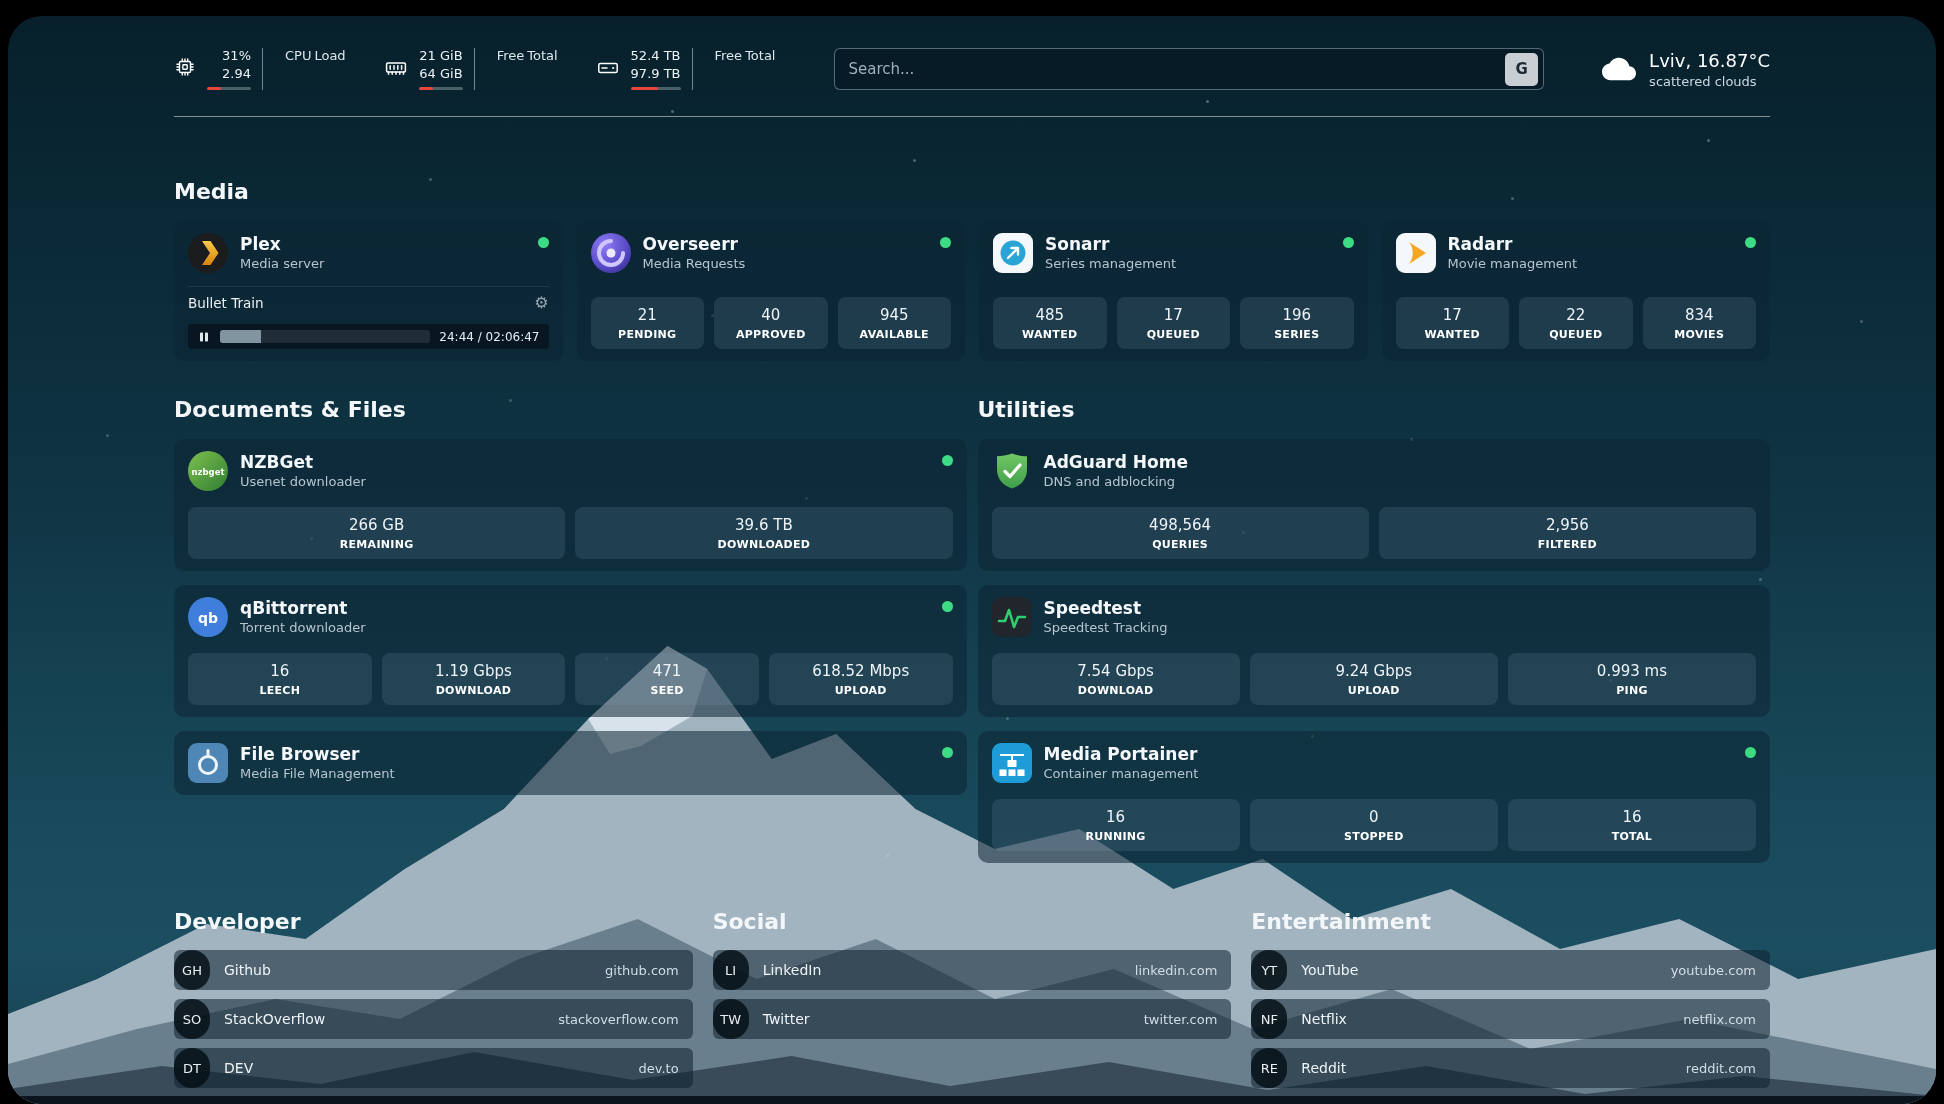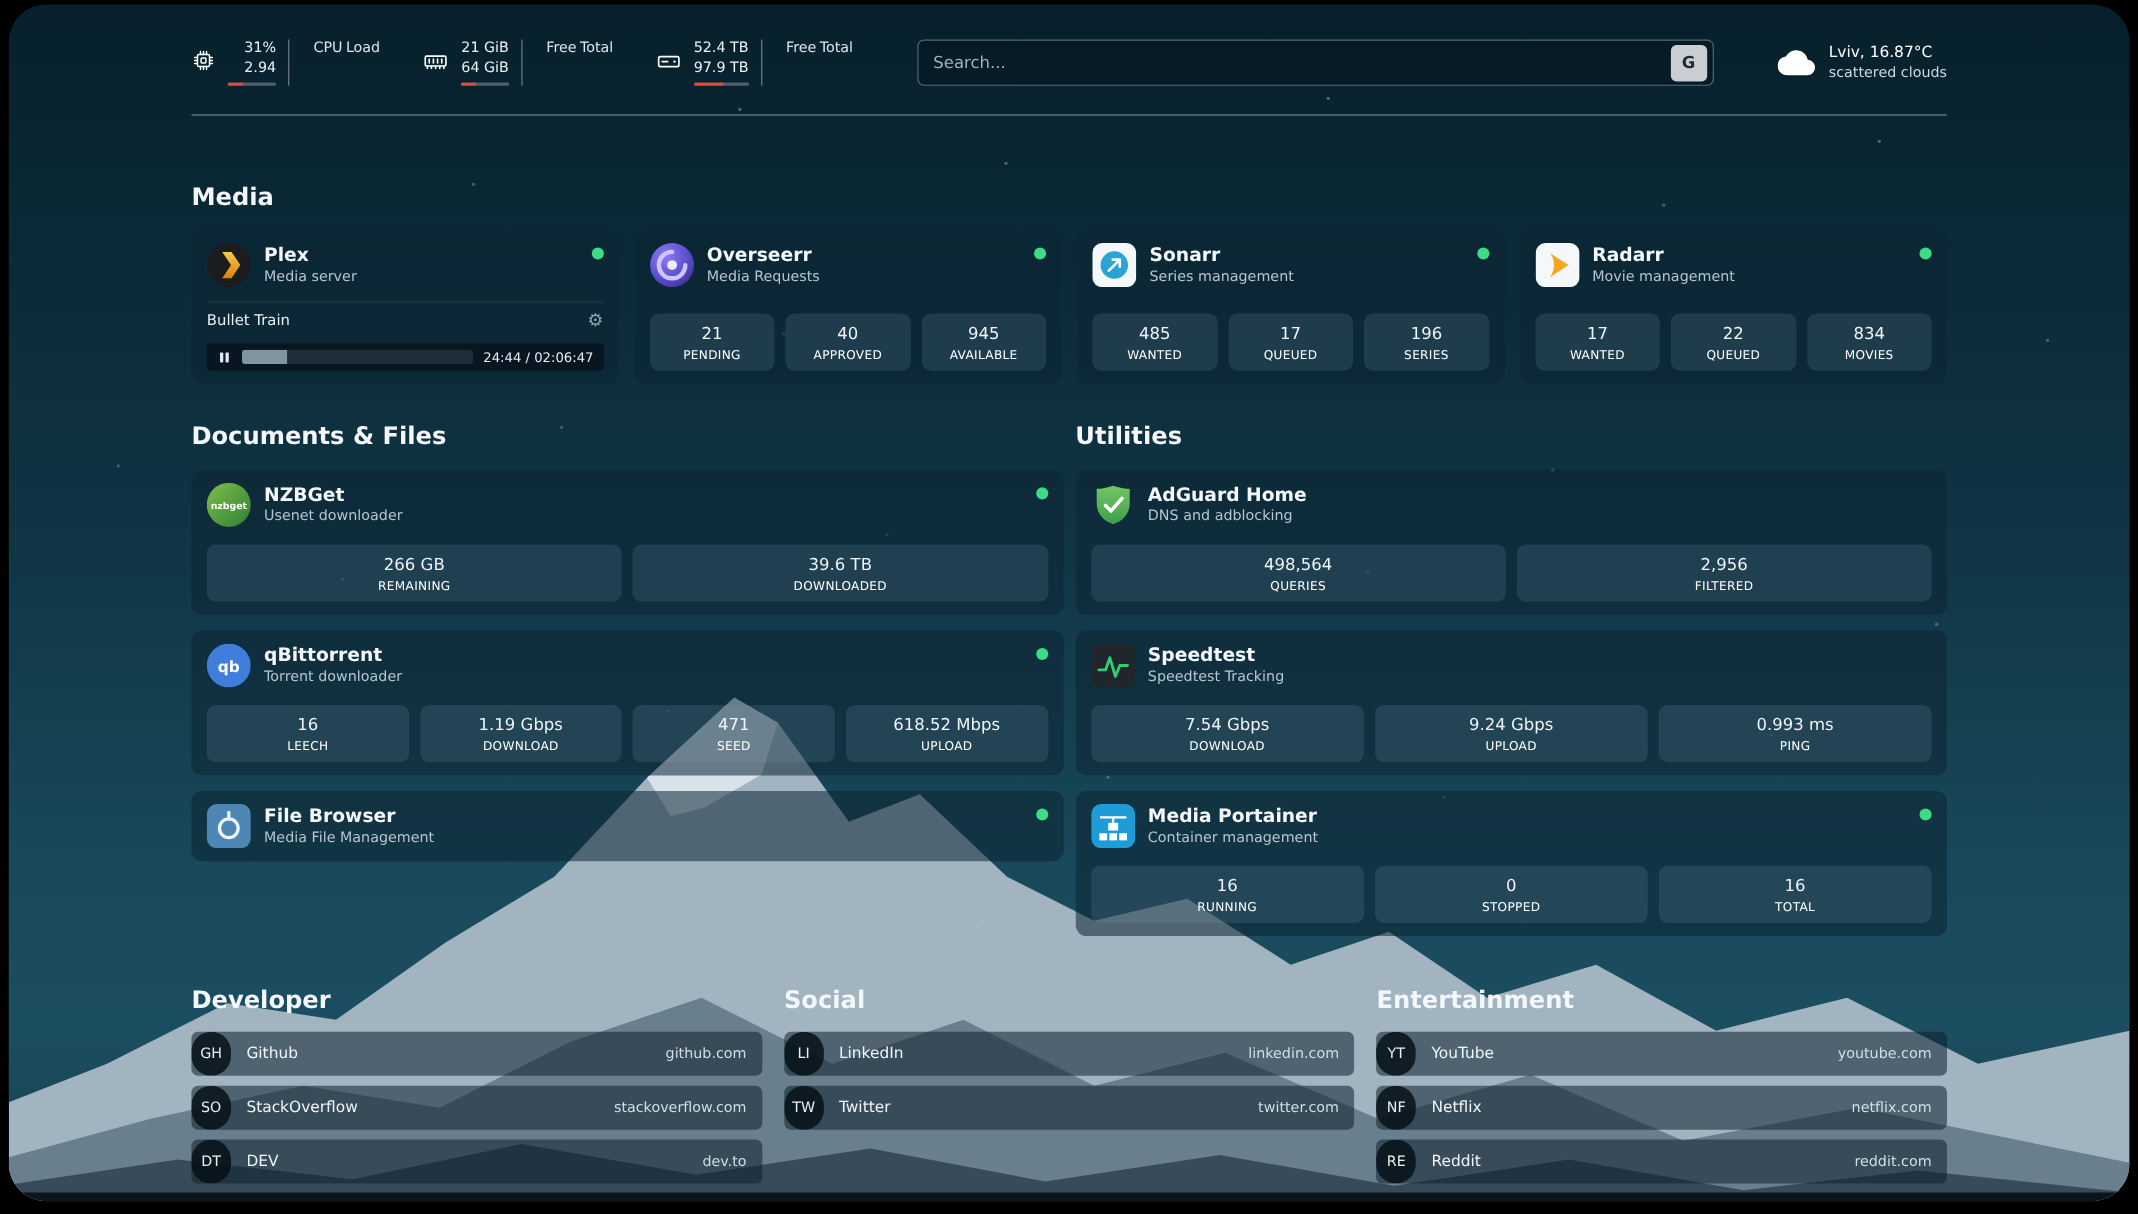--- a/index.html
+++ b/index.html
@@ -1,19 +1,19 @@
 <!DOCTYPE html>
 <html><head>
 <meta charset="utf-8">
 <style>
   * { box-sizing: border-box; margin: 0; padding: 0; }
   html, body { width: 1944px; height: 1104px; background: #000; font-family: "DejaVu Sans", "Liberation Sans", sans-serif; }
   .page { position: relative; width: 1944px; height: 1104px; background: #000; overflow: hidden; }
   .board {
-    position: absolute; top: 4px; left: 8px; width: 1928px; height: 1088px;
+    position: absolute; top: 16px; left: 8px; width: 1928px; height: 1088px;
     border-radius: 34px; overflow: hidden;
     background: linear-gradient(180deg, #07202b 0%, #0b2a38 22%, #103545 45%, #154252 62%, #194b5d 76%, #1b4e60 86%, #173f4f 100%);
   }
   .mountains { position: absolute; left: 0; bottom: 0; width: 100%; height: 520px; display: block; }
   .specks {
     position: absolute; top: 0; left: 0; width: 3px; height: 3px; border-radius: 50%;
     background: rgba(255,255,255,.35);
     box-shadow: 183px 226px rgba(255,255,255,.30), 421px 162px rgba(255,255,255,.25),
       663px 94px rgba(255,255,255,.30), 905px 143px rgba(255,255,255,.28),
       1198px 84px rgba(255,255,255,.30), 1503px 181px rgba(255,255,255,.25),
@@ -37,42 +37,42 @@
   .sys-bar { width: 100%; height: 3px; background: rgba(255,255,255,.28); border-radius: 2px; margin-top: 3px; overflow: hidden; }
   .sys-fill { height: 100%; background: #e8453c; border-radius: 2px; }
   .sys-labels { display: flex; flex-direction: row; gap: 3px; padding-left: 11px; font-size: 13px; color: #dce6ec; }
 
   .searchbar { flex: 1; margin: 0 58px; display: flex; align-items: center; height: 42px; background: rgba(6,22,31,.55); border: 1px solid rgba(150,172,186,.55); border-radius: 6px; padding: 0 5px 0 14px; }
   .searchbar input { flex: 1; background: transparent; border: 0; outline: 0; color: #e7eef3; font-size: 15px; font-family: inherit; }
   .searchbar input::placeholder { color: #9fb2bd; }
   .g-btn { width: 33px; height: 33px; border: 0; border-radius: 5px; background: #c9ced3; color: #1d2a33; font-weight: 700; font-size: 15px; display: flex; align-items: center; justify-content: center; cursor: pointer; font-family: inherit; }
 
   .weather { display: flex; align-items: center; gap: 13px; color: #fff; }
-  .weather-loc { font-size: 14px; }
+  .weather-loc { font-size: 18px; }
   .weather-cond { font-size: 13px; color: #ccd9e1; margin-top: 3px; }
 
   .rule { border: 0; border-top: 1px solid rgba(255,255,255,.5); margin: 26px 0 0; }
 
   
   .section-title { font-size: 22px; font-weight: 600; color: #f4f7f9; }
   .media-section { margin-top: 62px; }
   .media-section .section-title { margin-bottom: 17px; }
   .media-grid { display: grid; grid-template-columns: repeat(4, 1fr); gap: 14px; }
 
   .card { background: rgba(13,37,51,.55); border-radius: 10px; padding: 12px 14px; display: flex; flex-direction: column; gap: 13px; }
   .card-head { display: flex; align-items: center; gap: 12px; }
   .app-icon { width: 40px; height: 40px; flex: none; display: flex; }
   .app-titles { line-height: 1.25; }
   .app-name { font-size: 17px; font-weight: 600; color: #f4f8fa; }
   .app-sub { font-size: 13px; color: #b6c5cf; }
   .status-dot { width: 11px; height: 11px; border-radius: 50%; background: #3ddc84; margin-left: auto; flex: none; align-self: flex-start; margin-top: 4px; }
   .stats-row { display: flex; gap: 10px; margin-top: auto; }
   .stat { flex: 1; background: rgba(130,170,194,.16); border-radius: 8px; padding: 9px 4px 8px; text-align: center; }
   .stat-value { font-size: 15px; color: #eef4f7; white-space: nowrap; }
-  .stat-label { font-size: 11px; font-weight: 400; color: #fff; margin-top: 4px; letter-spacing: .3px; white-space: nowrap; }
+  .stat-label { font-size: 11px; font-weight: 700; color: #fff; margin-top: 4px; letter-spacing: .3px; white-space: nowrap; }
   .media-grid .card { min-height: 132px; }
 
   .plex-nowplaying { display: flex; align-items: center; border-top: 1px solid rgba(255,255,255,.09); padding-top: 8px; }
   .np-title { font-size: 13.5px; color: #e9f0f4; }
   .gear { margin-left: auto; color: #93a5b0; font-size: 16px; line-height: 1; cursor: pointer; }
   .plex-bar { display: flex; align-items: center; gap: 9px; background: rgba(6,18,26,.8); border-radius: 4px; height: 25px; padding: 0 9px; }
   .pause-btn { display: flex; flex: none; cursor: pointer; }
   .ptrack { flex: 1; height: 13px; background: rgba(255,255,255,.10); border-radius: 3px; overflow: hidden; }
   .pfill { height: 100%; background: #8195a1; }
   .ptime { font-size: 12px; color: #e6edf2; flex: none; }

